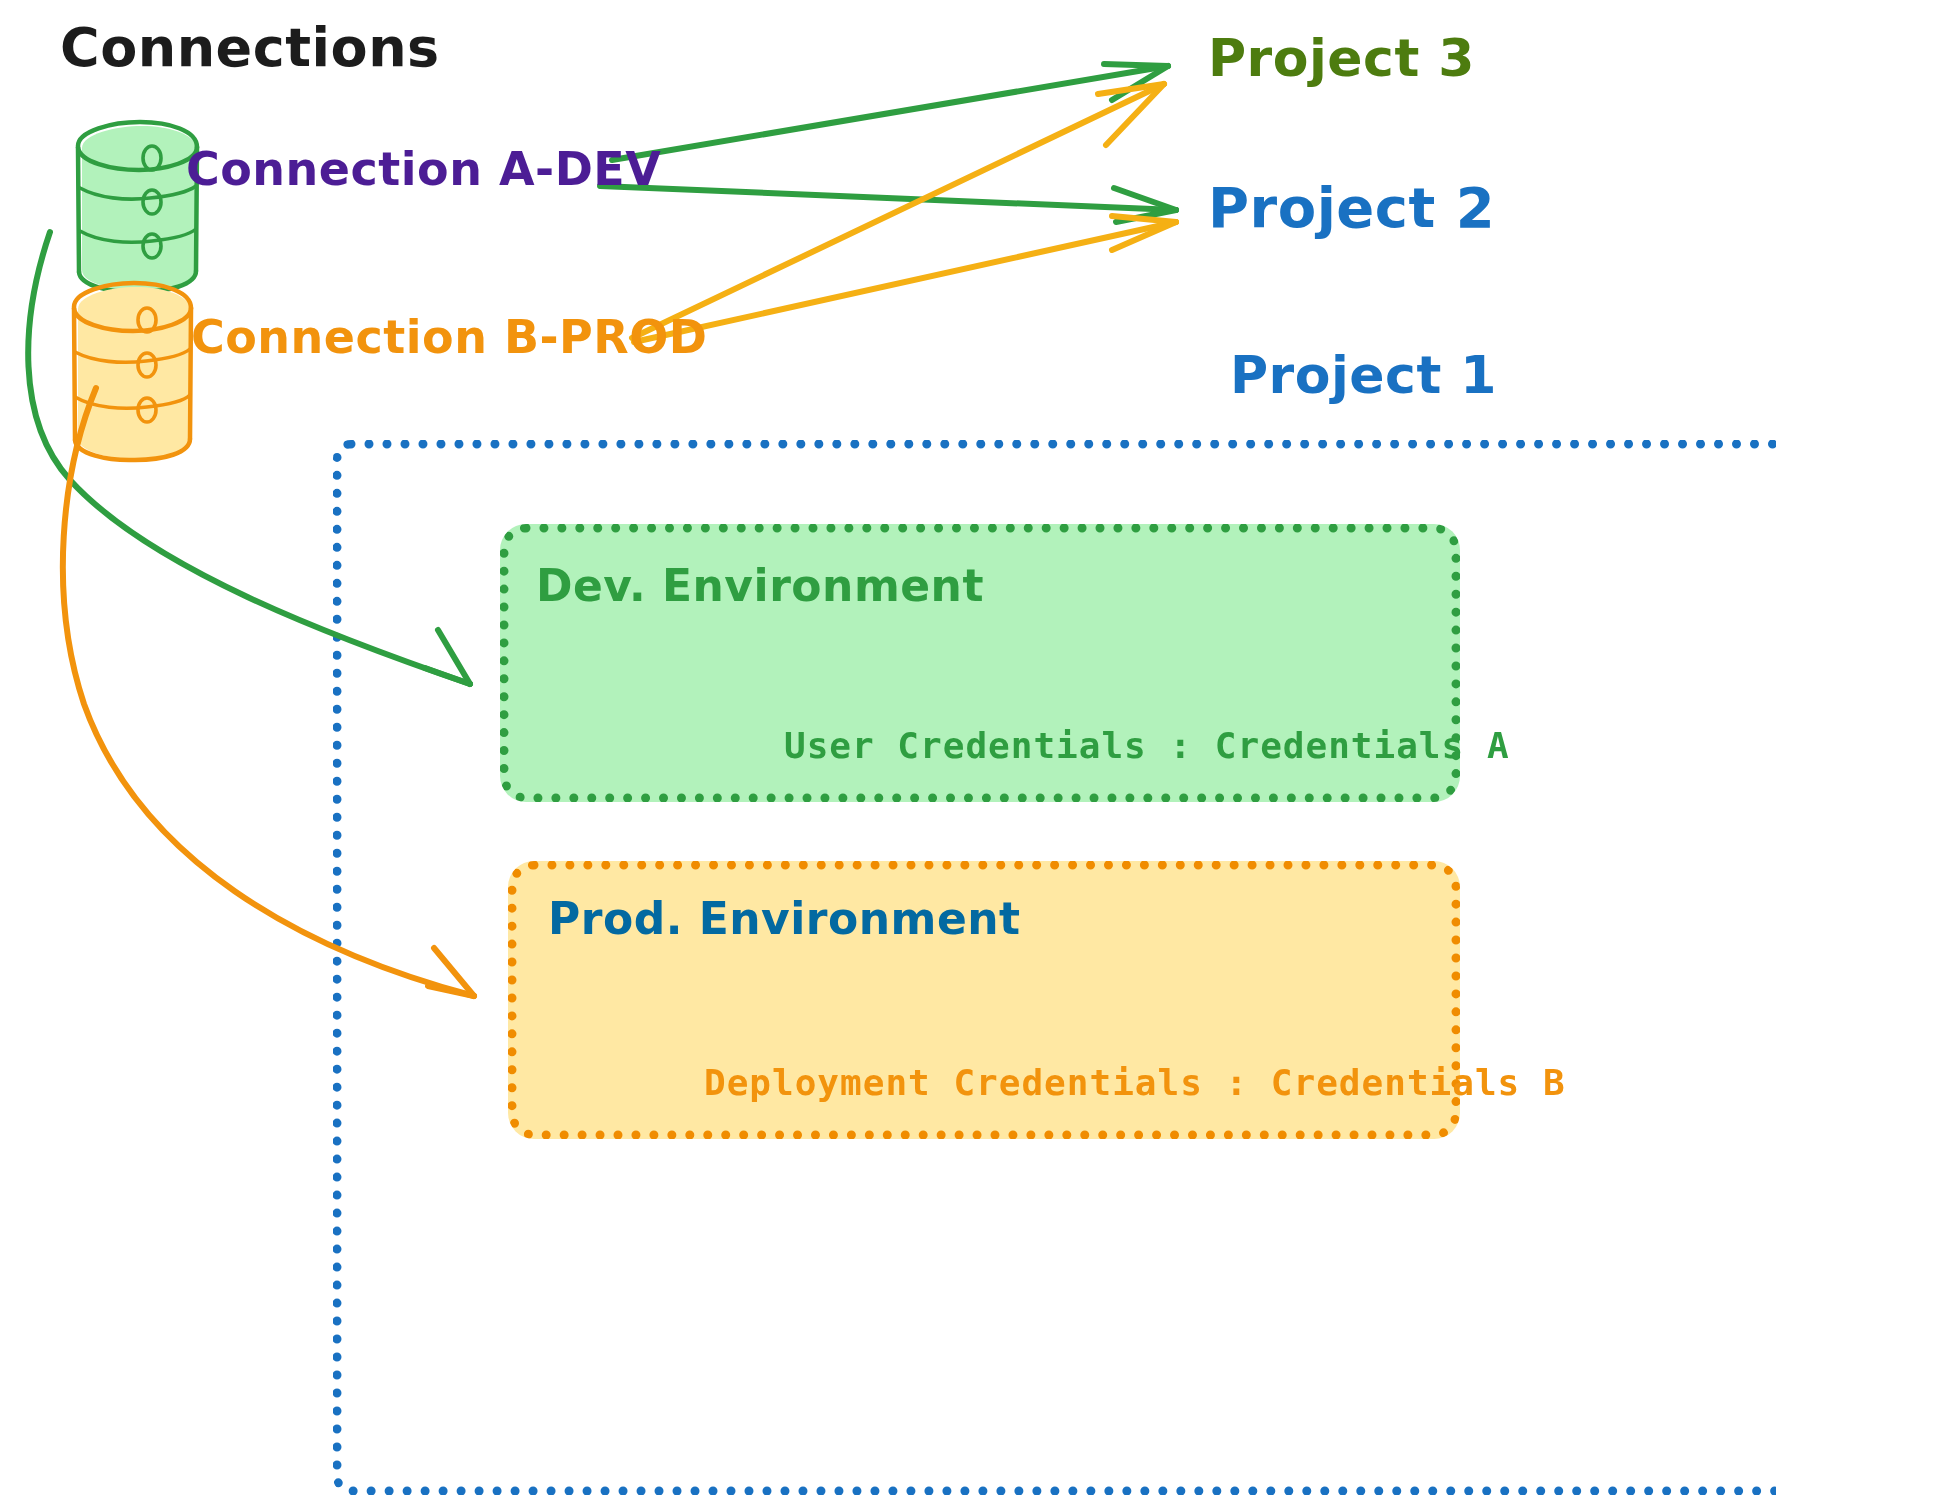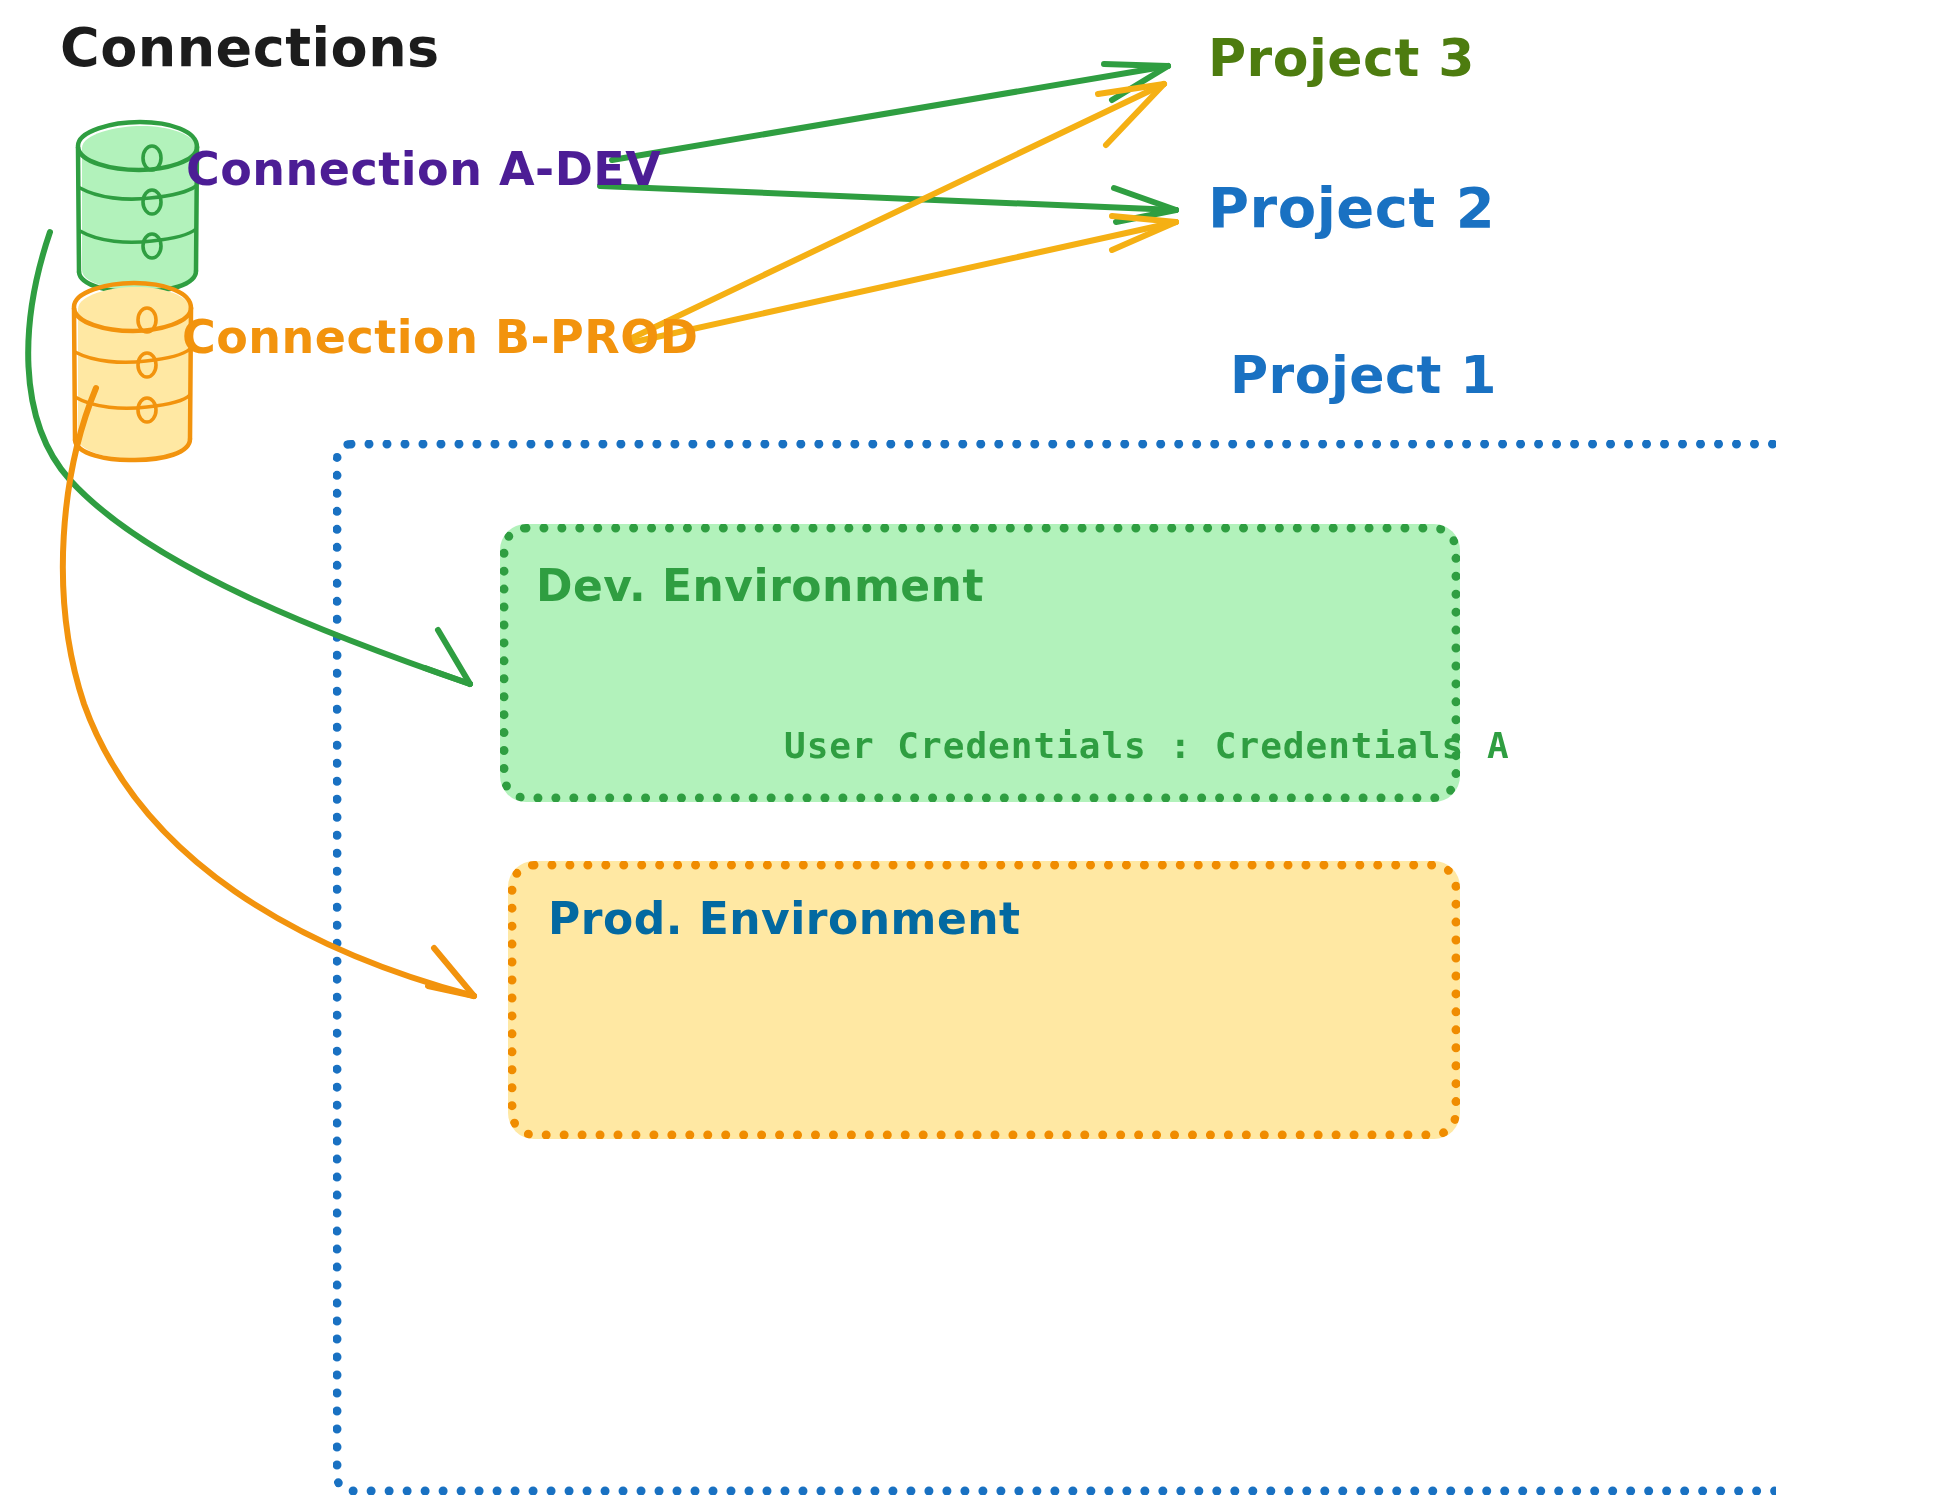--- a/index.html
+++ b/index.html
@@ -42,21 +42,21 @@
     font-size: 54px;
     color: #1c1c1c;
   }
   #label-conn-a {
     left: 186px;
     top: 142px;
     font-size: 46px;
     color: #4c1d95;
   }
   #label-conn-b {
-    left: 182px;
+    left: 191px;
     top: 310px;
     font-size: 46px;
     color: #f2930d;
     text-align: right;
   }
   #label-project-3 {
     left: 1208px;
     top: 28px;
     font-size: 52px;
     color: #4d7c0f;
@@ -222,14 +222,15 @@
   <div class="txt hand" id="label-project-2">Project 2</div>
 
   <div class="txt hand" id="label-project-1">Project 1</div>
 
   <div class="txt hand" id="label-dev-env">Dev. Environment</div>
 
   <div class="txt mono" id="label-dev-creds">User Credentials : Credentials A</div>
 
   <div class="txt hand" id="label-prod-env">Prod. Environment</div>
 
+  <div class="txt mono" id="label-prod-creds">Deployment Credentials : Credentials B</div>
 
 </div>
 
 </body></html>

